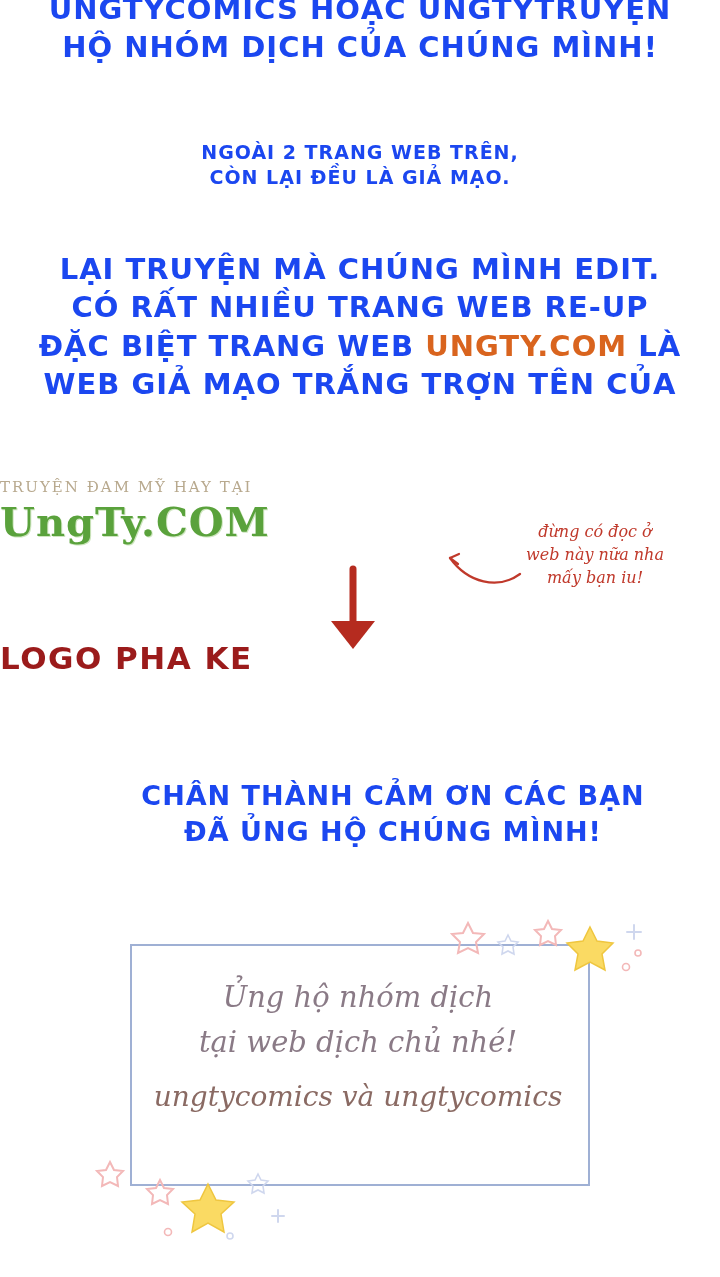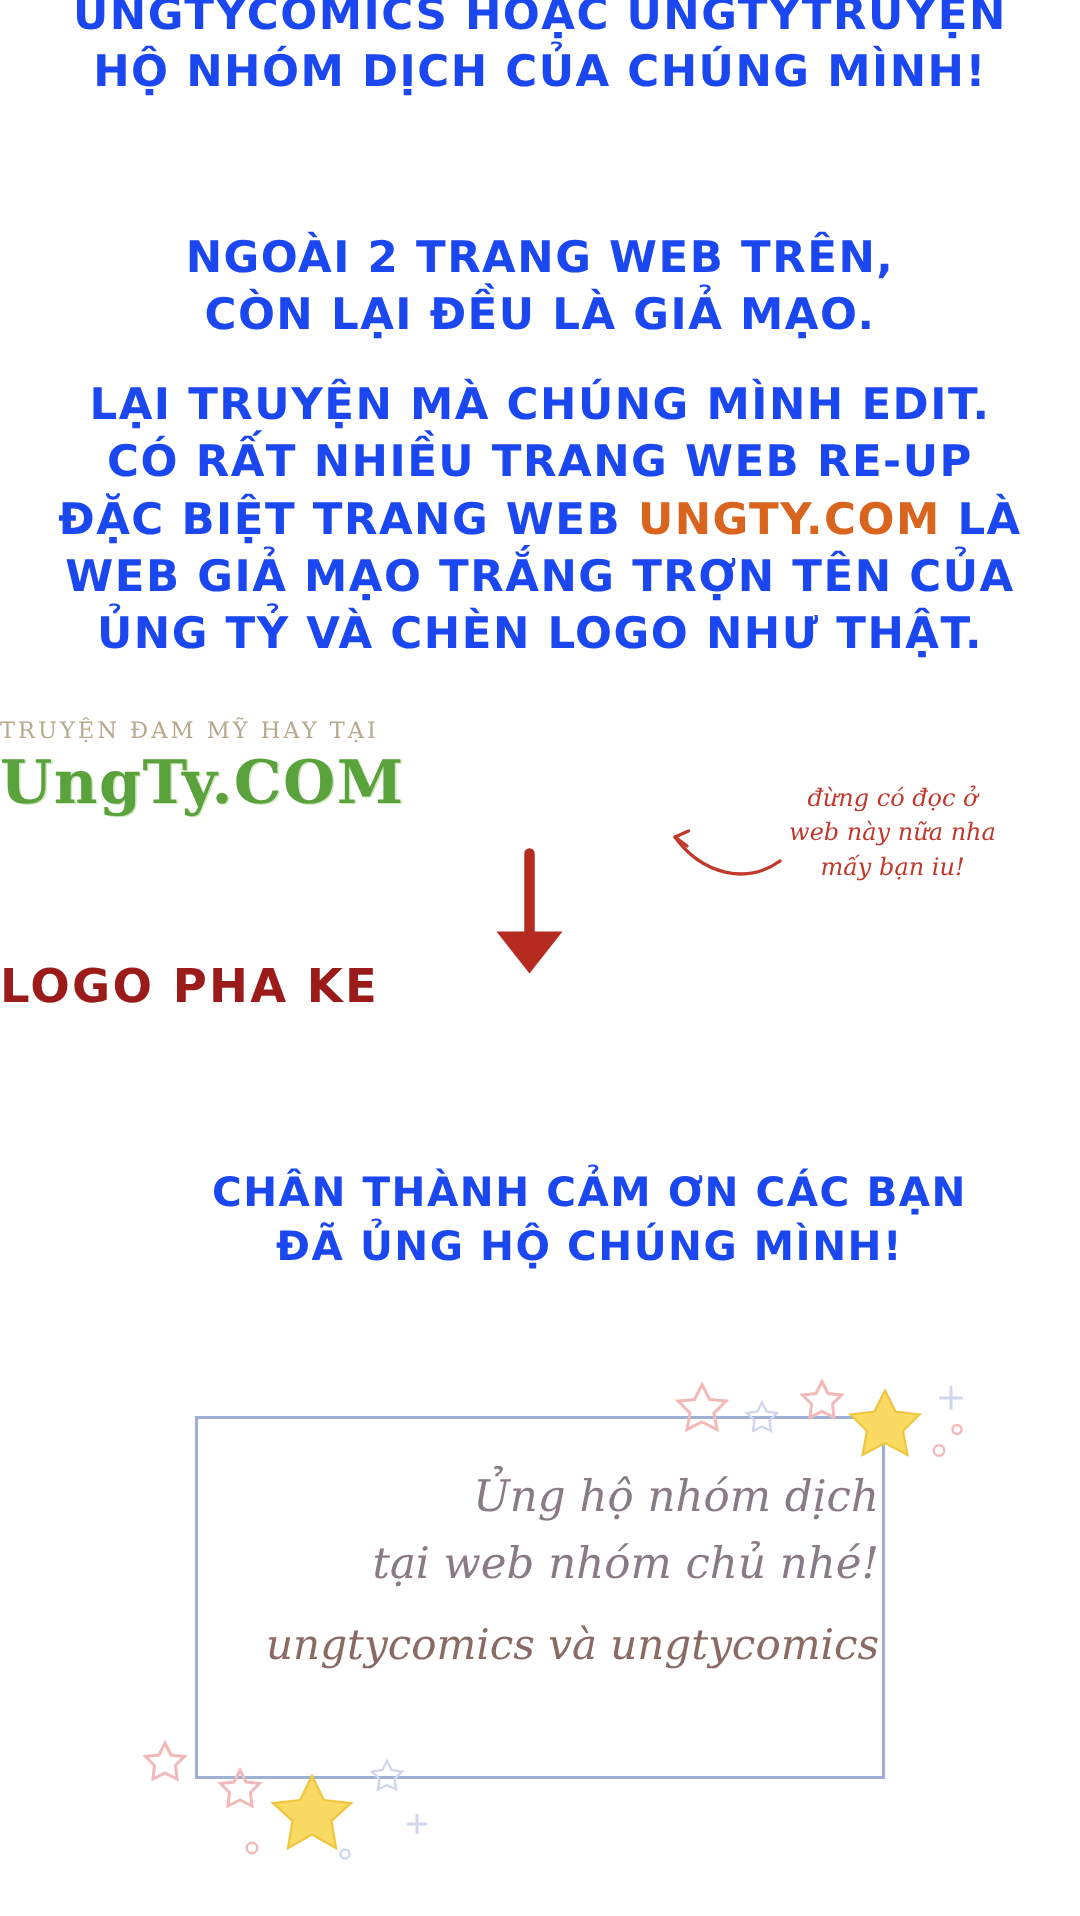--- a/index.html
+++ b/index.html
@@ -29,21 +29,21 @@
     text-align: center;
     color: #1b47f0;
     font-family: "DejaVu Sans", sans-serif;
     font-weight: 700;
     letter-spacing: 1px;
     line-height: 1.32;
     text-transform: uppercase;
   }
 
   #para1 { top: -10px; font-size: 29px; }
-  #para2 { top: 152px; font-size: 29px; }
+  #para2 { top: 140px; font-size: 19px; }
   #para3 { top: 250px; font-size: 29px; }
 
   .blue-block .line { display: block; white-space: nowrap; }
 
   .orange-word {
     color: #d9641e;
   }
 
   
   .fake-logo-wrap {
@@ -130,21 +130,21 @@
     width: 456px;
     height: 238px;
     border: 2px solid #9fb0d4;
     background: transparent;
   }
   .card-inner {
     position: absolute;
     left: 130px;
     top: 975px;
     width: 456px;
-    text-align: right;
+    text-align: center;
     color: #8b6f7a;
     font-family: "DejaVu Serif", serif;
     font-style: italic;
     line-height: 1.55;
   }
   .card-line-1, .card-line-2 { font-size: 29px; color: #8a7a86; }
   .card-line-3 {
     font-size: 28px;
     color: #8a6a63;
     margin-top: 10px;
@@ -166,21 +166,20 @@
   <div class="blue-block" id="para2">
     <span class="line">NGOÀI 2 TRANG WEB TRÊN,</span>
     <span class="line">CÒN LẠI ĐỀU LÀ GIẢ MẠO.</span>
   </div>
 
   <div class="blue-block" id="para3">
     <span class="line">LẠI TRUYỆN MÀ CHÚNG MÌNH EDIT.</span>
     <span class="line">CÓ RẤT NHIỀU TRANG WEB RE-UP</span>
     <span class="line"><span>ĐẶC BIỆT TRANG WEB </span><span class="orange-word">UNGTY.COM</span><span> LÀ</span></span>
     <span class="line">WEB GIẢ MẠO TRẮNG TRỢN TÊN CỦA</span>
-    <span class="line">ỦNG TỶ VÀ CHÈN LOGO NHƯ THẬT.</span>
   </div>
 
   <div class="fake-logo-wrap">
     <div class="logo-sub">TRUYỆN ĐAM MỸ HAY TẠI</div>
     <div class="logo-main">UngTy.COM</div>
   </div>
 
   <svg class="curve-arrow" viewBox="0 0 90 70">
     <path d="M82 46 C 60 62, 30 55, 12 30" stroke="#c0392b" stroke-width="2.2" fill="none" stroke-linecap="round"></path>
     <path d="M12 30 L 20 36 M12 30 L 21 26" stroke="#c0392b" stroke-width="2.2" fill="none" stroke-linecap="round"></path>
@@ -200,21 +199,21 @@
   <div class="logo-fake-label">LOGO PHA KE</div>
 
   <div class="blue-block" id="thanks">
     <span class="line">CHÂN THÀNH CẢM ƠN CÁC BẠN</span>
     <span class="line">ĐÃ ỦNG HỘ CHÚNG MÌNH!</span>
   </div>
 
   <div class="card"></div>
   <div class="card-inner">
     <div class="card-line-1">Ủng hộ nhóm dịch</div>
-    <div class="card-line-2">tại web nhóm chủ nhé!</div>
+    <div class="card-line-2">tại web dịch chủ nhé!</div>
     <div class="card-line-3">ungtycomics và ungtycomics</div>
   </div>
 
   <svg class="deco" style="left:430px; top:905px; width:220px; height:80px;" viewBox="0 0 220 80">
     <path d="M38 18 l5 10 11 1 -8 8 2 11 -10 -5 -10 5 2 -11 -8 -8 11 -1 z" fill="none" stroke="#f3b8b8" stroke-width="2"></path>
     <path d="M78 30 l3 6 7 1 -5 5 1 7 -6 -3 -6 3 1 -7 -5 -5 7 -1 z" fill="none" stroke="#cfd7ee" stroke-width="1.6"></path>
     <path d="M118 16 l4 8 9 1 -6 6 1 9 -8 -4 -8 4 1 -9 -6 -6 9 -1 z" fill="none" stroke="#f3b8b8" stroke-width="2"></path>
     <path d="M160 22 l7 14 16 2 -11 11 3 16 -15 -8 -15 8 3 -16 -11 -11 16 -2 z" fill="#fada63" stroke="#efc63f" stroke-width="1.5"></path>
     <circle cx="196" cy="62" r="3.5" fill="none" stroke="#f3b8b8" stroke-width="1.6"></circle>
     <circle cx="208" cy="48" r="3" fill="none" stroke="#f3b8b8" stroke-width="1.6"></circle>

